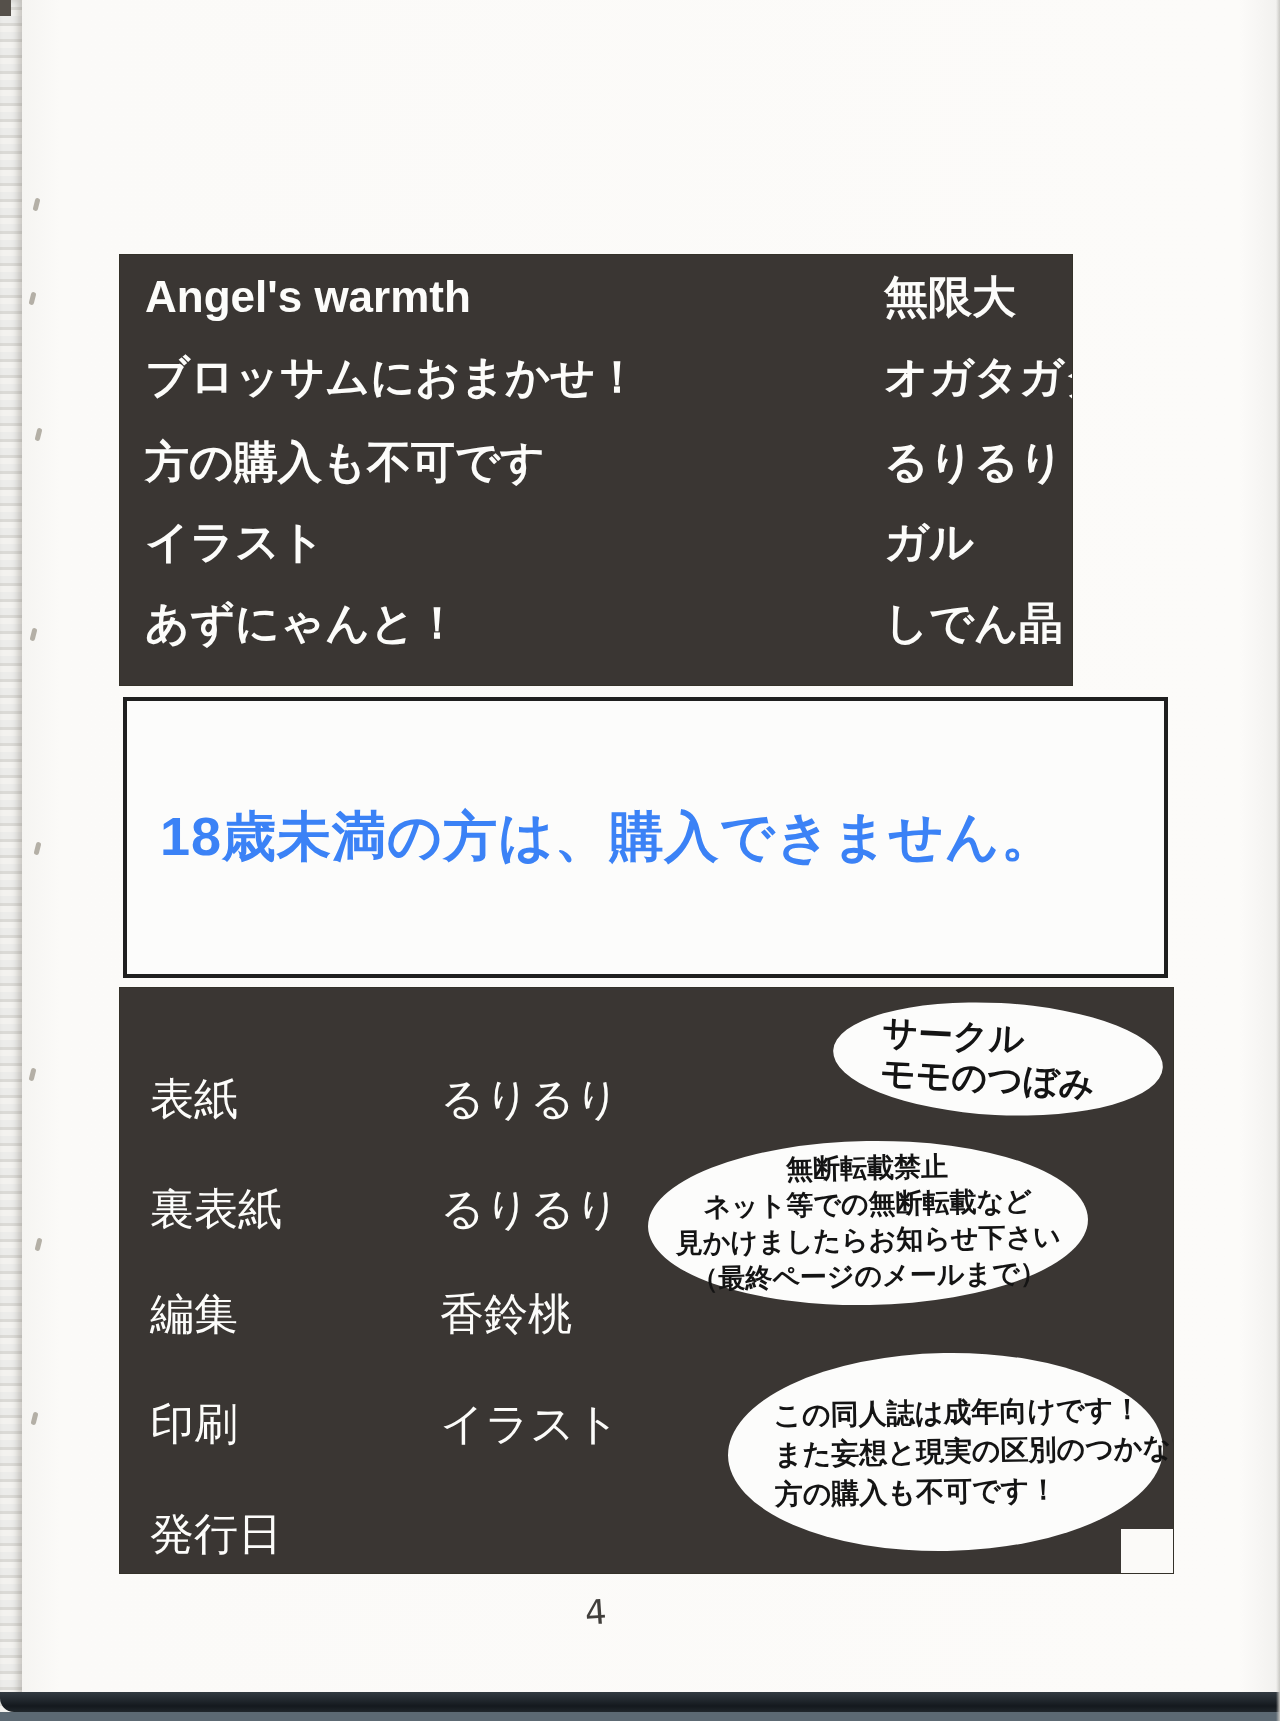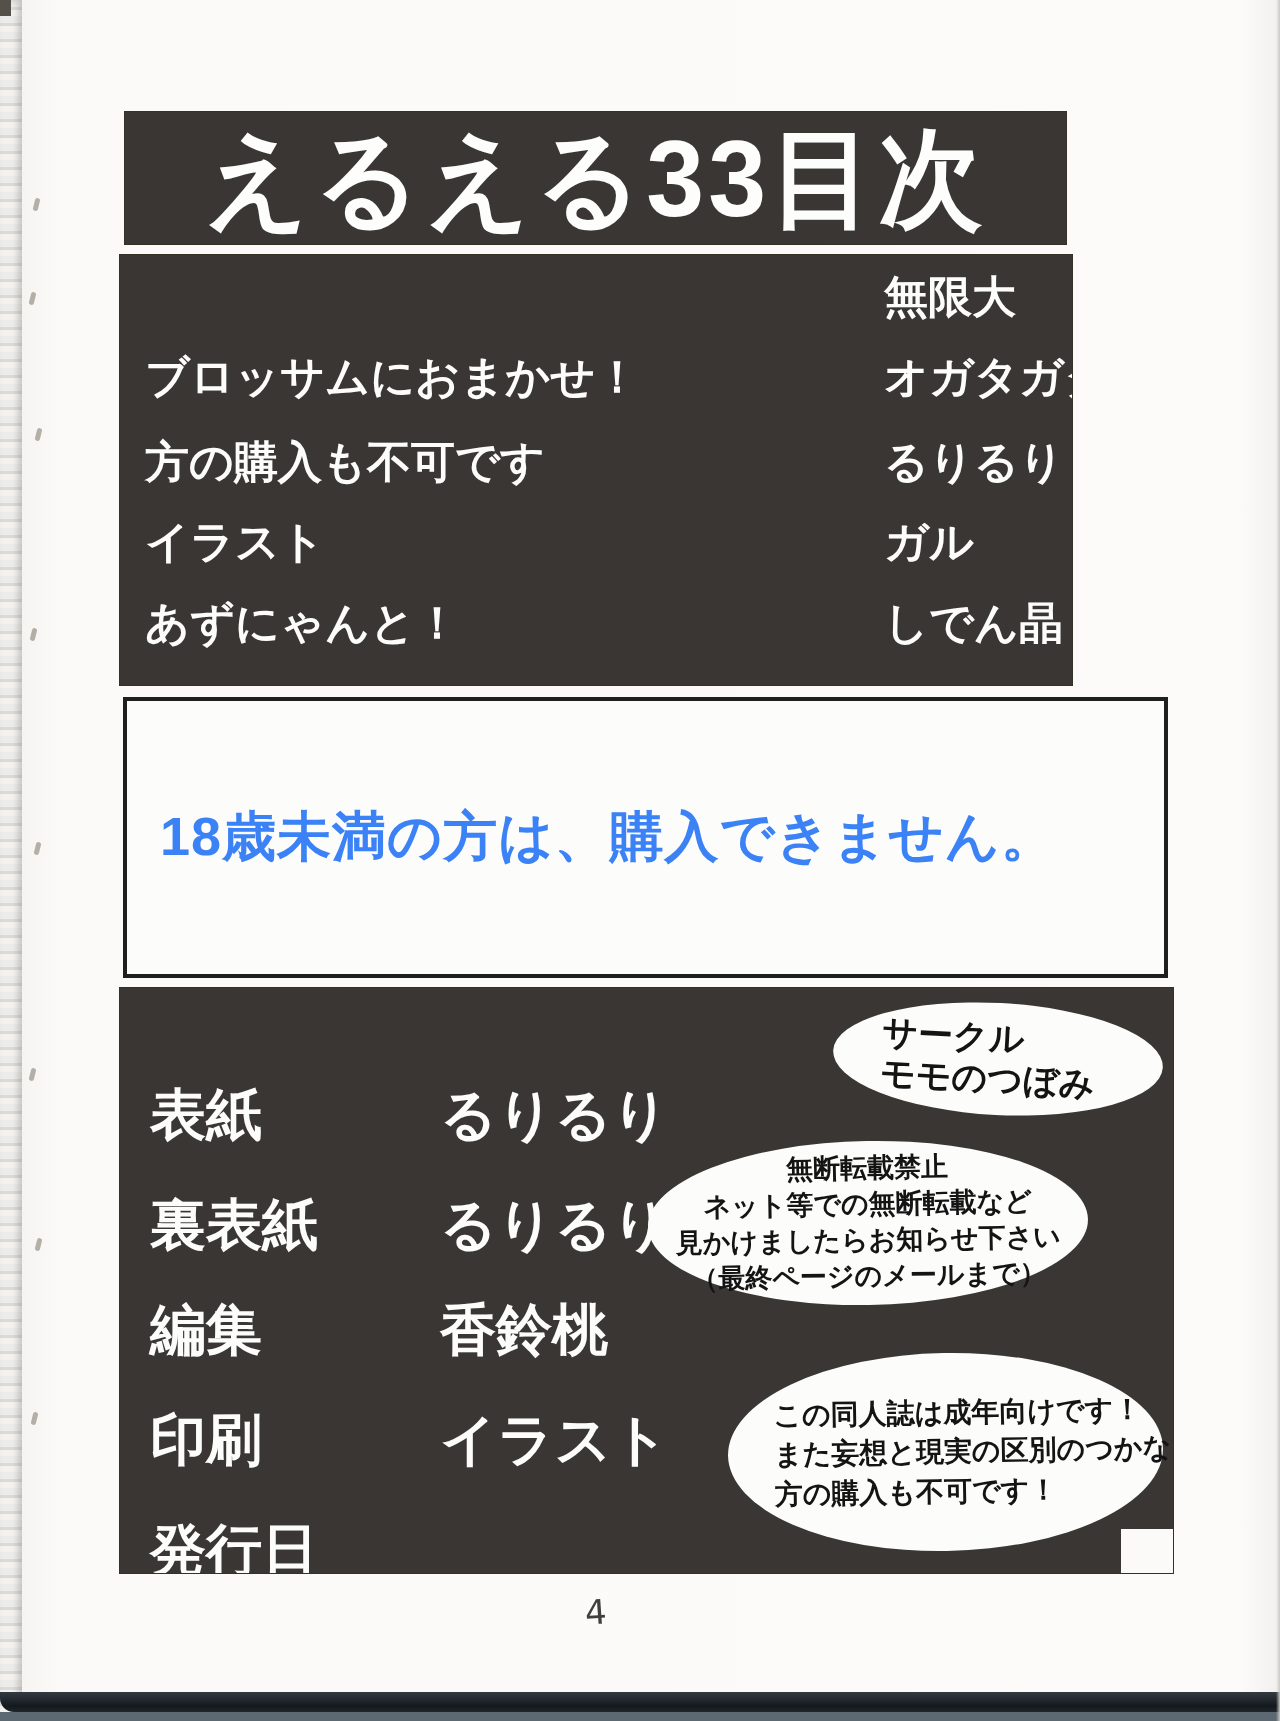--- a/index.html
+++ b/index.html
@@ -44,21 +44,21 @@
     position:absolute; left:123px; top:697px; width:1045px; height:281px; box-sizing:border-box;
     background:#fcfcfb; border:4px solid #1f1f1f; display:flex; align-items:center;
   }
   .age-text { padding-left:33px; font-size:54px; font-weight:bold; color:#3b82f6; letter-spacing:1px; white-space:nowrap; }
 
   
   .credits-block { left:120px; top:988px; width:1053px; height:585px; overflow:hidden; }
   .credit-row { position:absolute; left:0; width:700px; height:56px; }
   .c0{top:85px} .c1{top:195px} .c2{top:300px} .c3{top:410px} .c4{top:520px}
   .credit-label, .credit-value {
-    position:absolute; top:16px; color:#fcfcfa; font-weight:bold; font-size:56px; line-height:52px; white-space:nowrap;
+    position:absolute; top:0; color:#fcfcfa; font-weight:normal; font-size:44px; line-height:52px; white-space:nowrap;
   }
   .credit-label { left:30px; }
   .credit-value { left:320px; }
 
   .bubble {
     position:absolute; background:#fcfcfb; border-radius:50%;
     display:flex; flex-direction:column; justify-content:center;
     color:#141414; font-weight:bold;
   }
   .bubble-circle { left:713px; top:15px; width:330px; height:112px; transform:rotate(3deg); font-size:35px; line-height:1.16; padding-left:48px; box-sizing:border-box; }
@@ -83,26 +83,24 @@
   <div class="corner-mark"></div>
   <div class="stitch s1"></div>
   <div class="stitch s2"></div>
   <div class="stitch s3"></div>
   <div class="stitch s4"></div>
   <div class="stitch s5"></div>
   <div class="stitch s6"></div>
   <div class="stitch s7"></div>
   <div class="stitch s8"></div>
 
-  <div class="ink title-block">
-    <div class="title-text">えるえる33目次</div>
-  </div>
 
   <div class="ink toc-block">
     <div class="toc-row r0">
+      <span class="toc-title">Angel's warmth</span>
       <span class="toc-author">無限大</span>
     </div>
     <div class="toc-row r1">
       <span class="toc-title">ブロッサムにおまかせ！</span>
       <span class="toc-author">オガタガタロー</span>
     </div>
     <div class="toc-row r2">
       <span class="toc-title">方の購入も不可です</span>
       <span class="toc-author">るりるり</span>
     </div>

